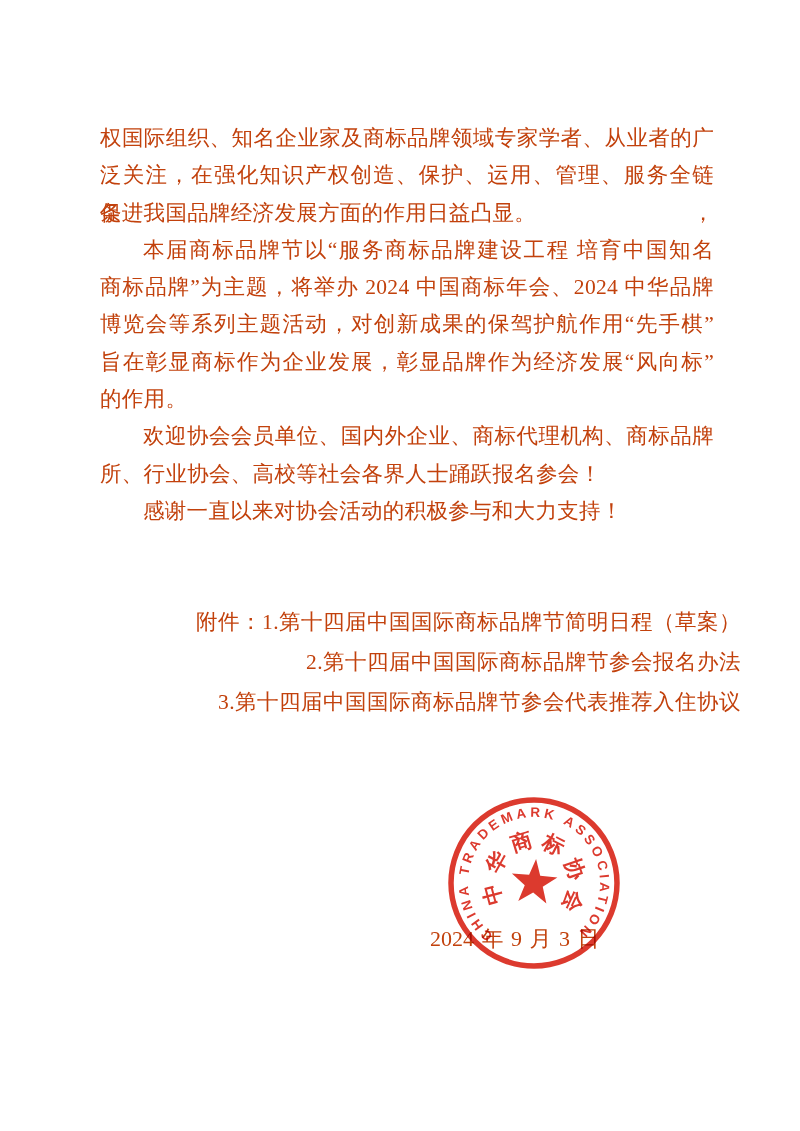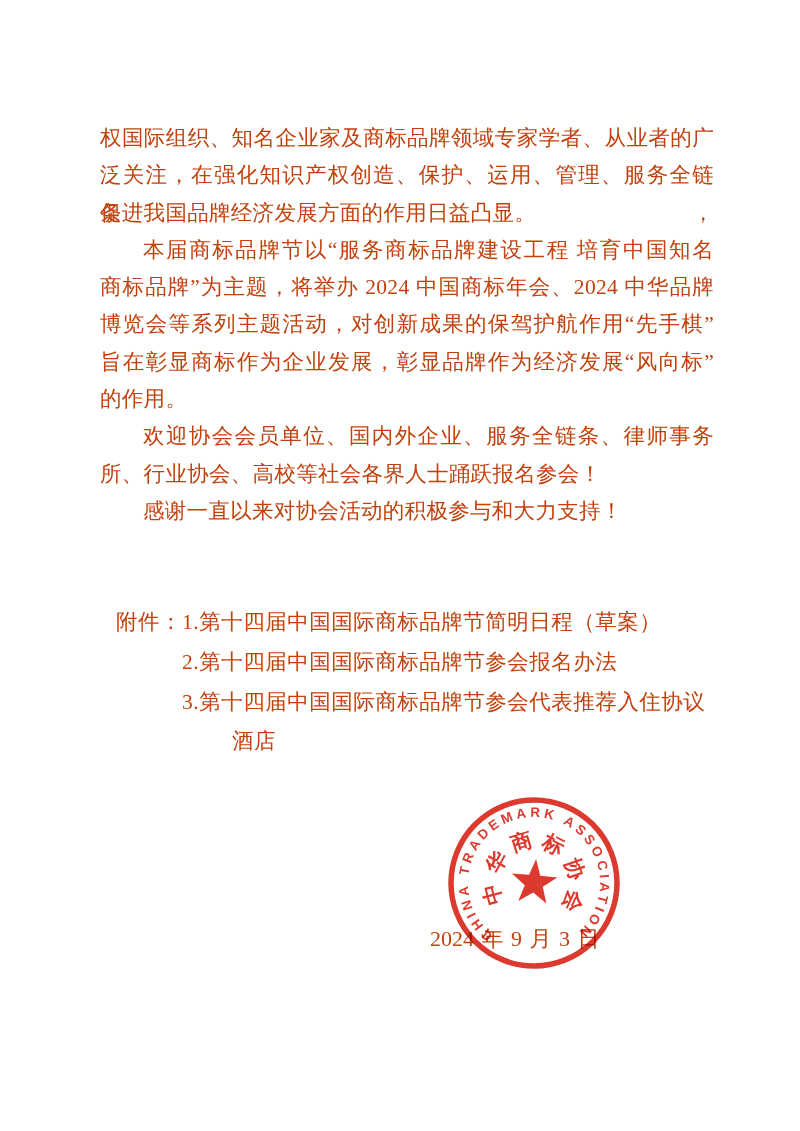--- a/index.html
+++ b/index.html
@@ -26,23 +26,24 @@
     letter-spacing: 0.3px;
   }
   .ln.just {
     white-space: normal;
     text-align: justify;
     text-align-last: justify;
   }
   .ln.ind { text-indent: 43px; }
   .attach-block {
     position: absolute;
-    left: 116px;
+    left: 101px;
     top: 603px;
     width: 640px;
+    text-align: right;
   }
   .aln {
     font-size: 21.5px;
     height: 39.8px;
     line-height: 39.8px;
     white-space: nowrap;
     letter-spacing: 0.5px;
   }
   .aln.c2 { padding-left: 66px; }
   .aln.c4 { padding-left: 116px; }
@@ -90,30 +91,29 @@
 
   <div class="body-block">
     <div class="ln just">权国际组织、知名企业家及商标品牌领域专家学者、从业者的广</div>
     <div class="ln just">泛关注，在强化知识产权创造、保护、运用、管理、服务全链条，</div>
     <div class="ln">促进我国品牌经济发展方面的作用日益凸显。</div>
     <div class="ln just ind">本届商标品牌节以“服务商标品牌建设工程 培育中国知名</div>
     <div class="ln just">商标品牌”为主题，将举办 2024 中国商标年会、2024 中华品牌</div>
     <div class="ln just">博览会等系列主题活动，对创新成果的保驾护航作用“先手棋”</div>
     <div class="ln just">旨在彰显商标作为企业发展，彰显品牌作为经济发展“风向标”</div>
     <div class="ln">的作用。</div>
-    <div class="ln just ind">欢迎协会会员单位、国内外企业、服务全链条、律师事务</div>
+    <div class="ln just ind">欢迎协会会员单位、国内外企业、商标代理机构、商标品牌</div>
     <div class="ln">所、行业协会、高校等社会各界人士踊跃报名参会！</div>
     <div class="ln ind">感谢一直以来对协会活动的积极参与和大力支持！</div>
   </div>
 
   <div class="attach-block">
     <div class="aln">附件：1.第十四届中国国际商标品牌节简明日程（草案）</div>
     <div class="aln c2">2.第十四届中国国际商标品牌节参会报名办法</div>
     <div class="aln c2">3.第十四届中国国际商标品牌节参会代表推荐入住协议</div>
-    <div class="aln c4">酒店</div>
   </div>
 
   <div class="date">2024 年 9 月 3 日</div>
 
   <svg class="seal" viewBox="-100 -100 200 200" aria-hidden="true">
     <circle r="83" fill="none" stroke-width="5.5" stroke="#d9291c"></circle>
     <defs>
       <path id="sealArc" d="M -40.6 52 A 66 66 0 1 1 40.6 52" fill="none"></path>
     </defs>
     <text class="seal-en" fill="#d9291c">

